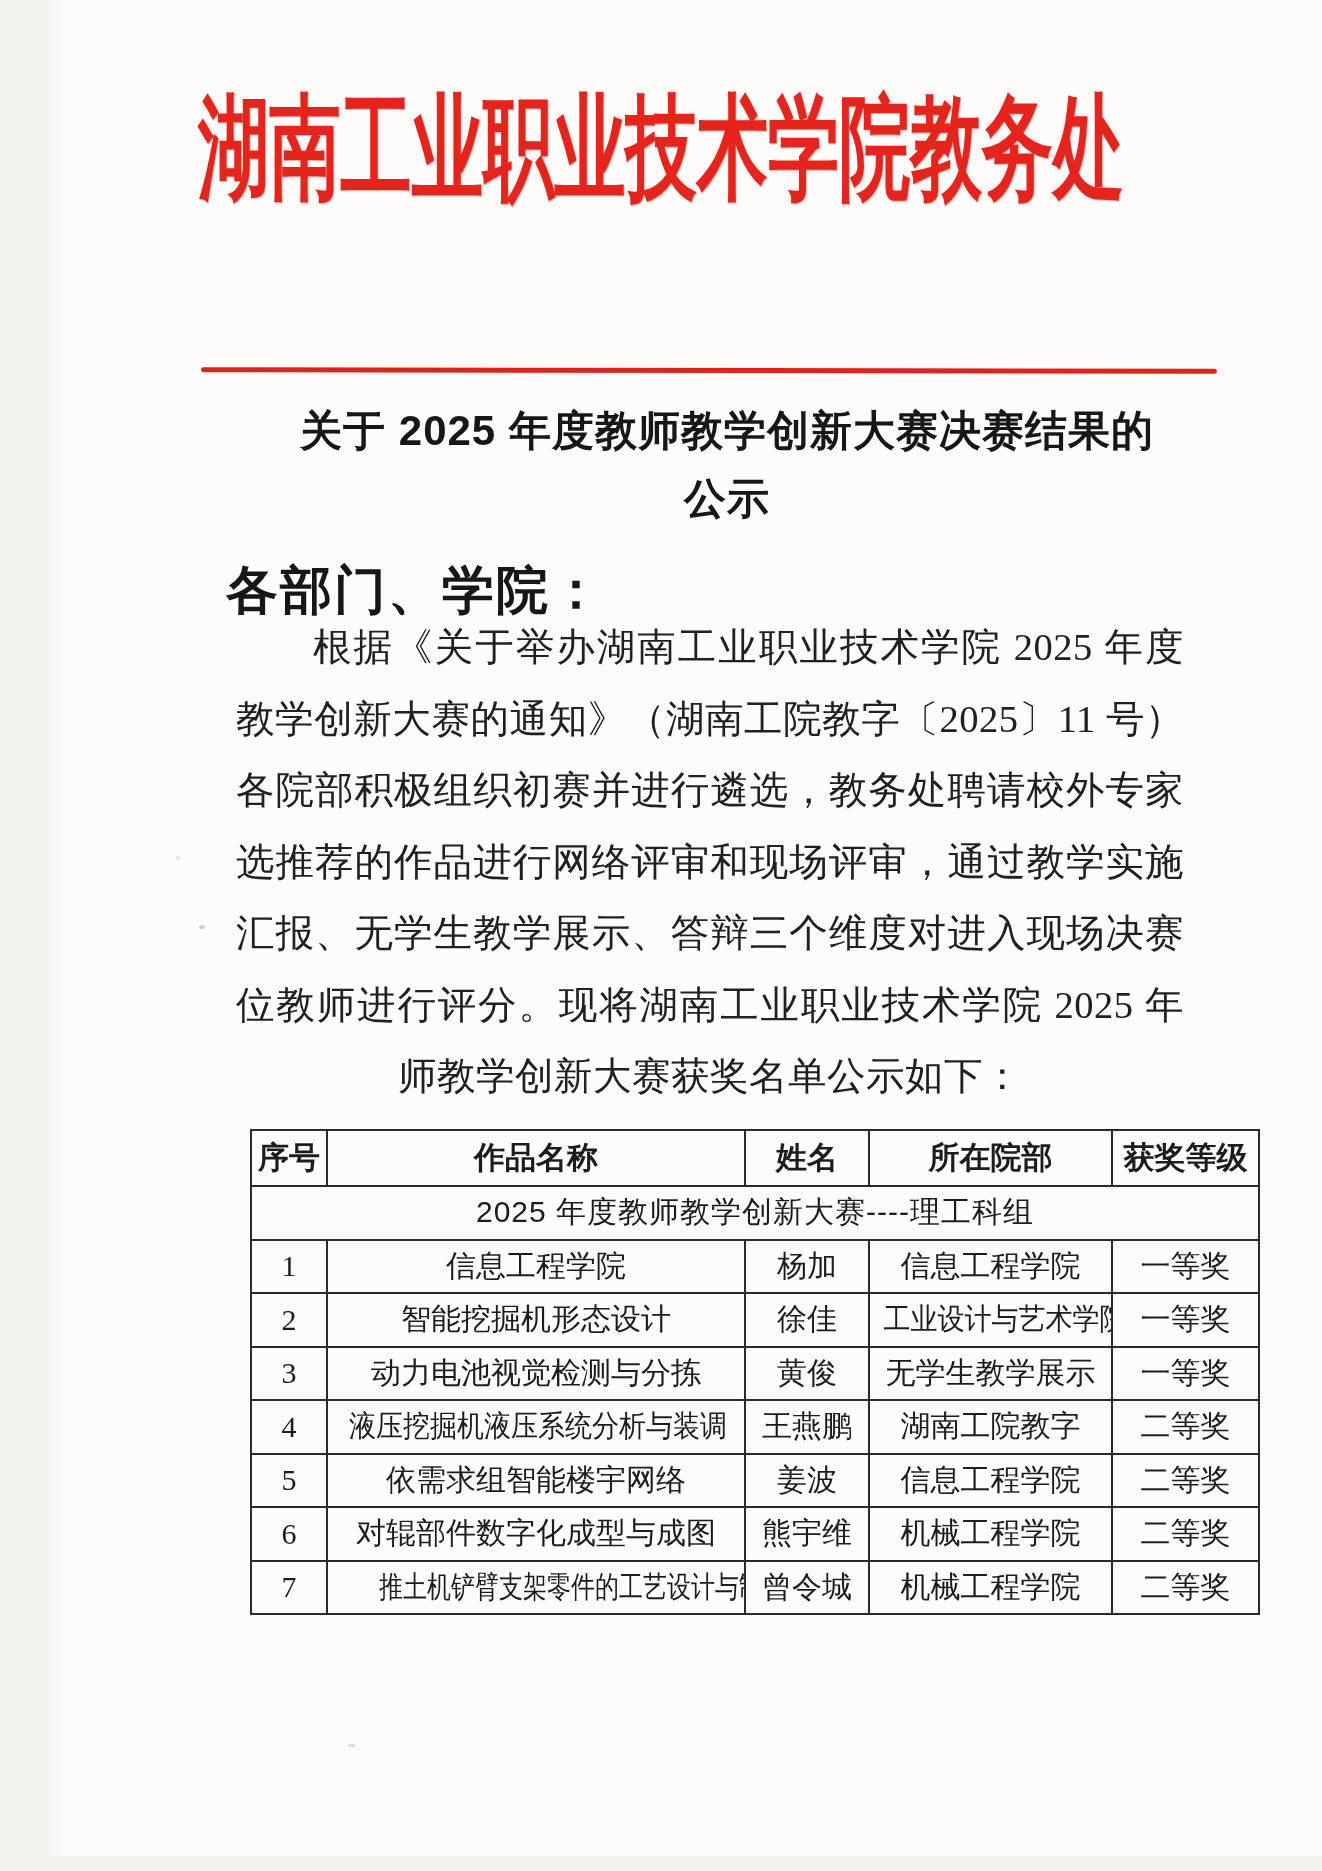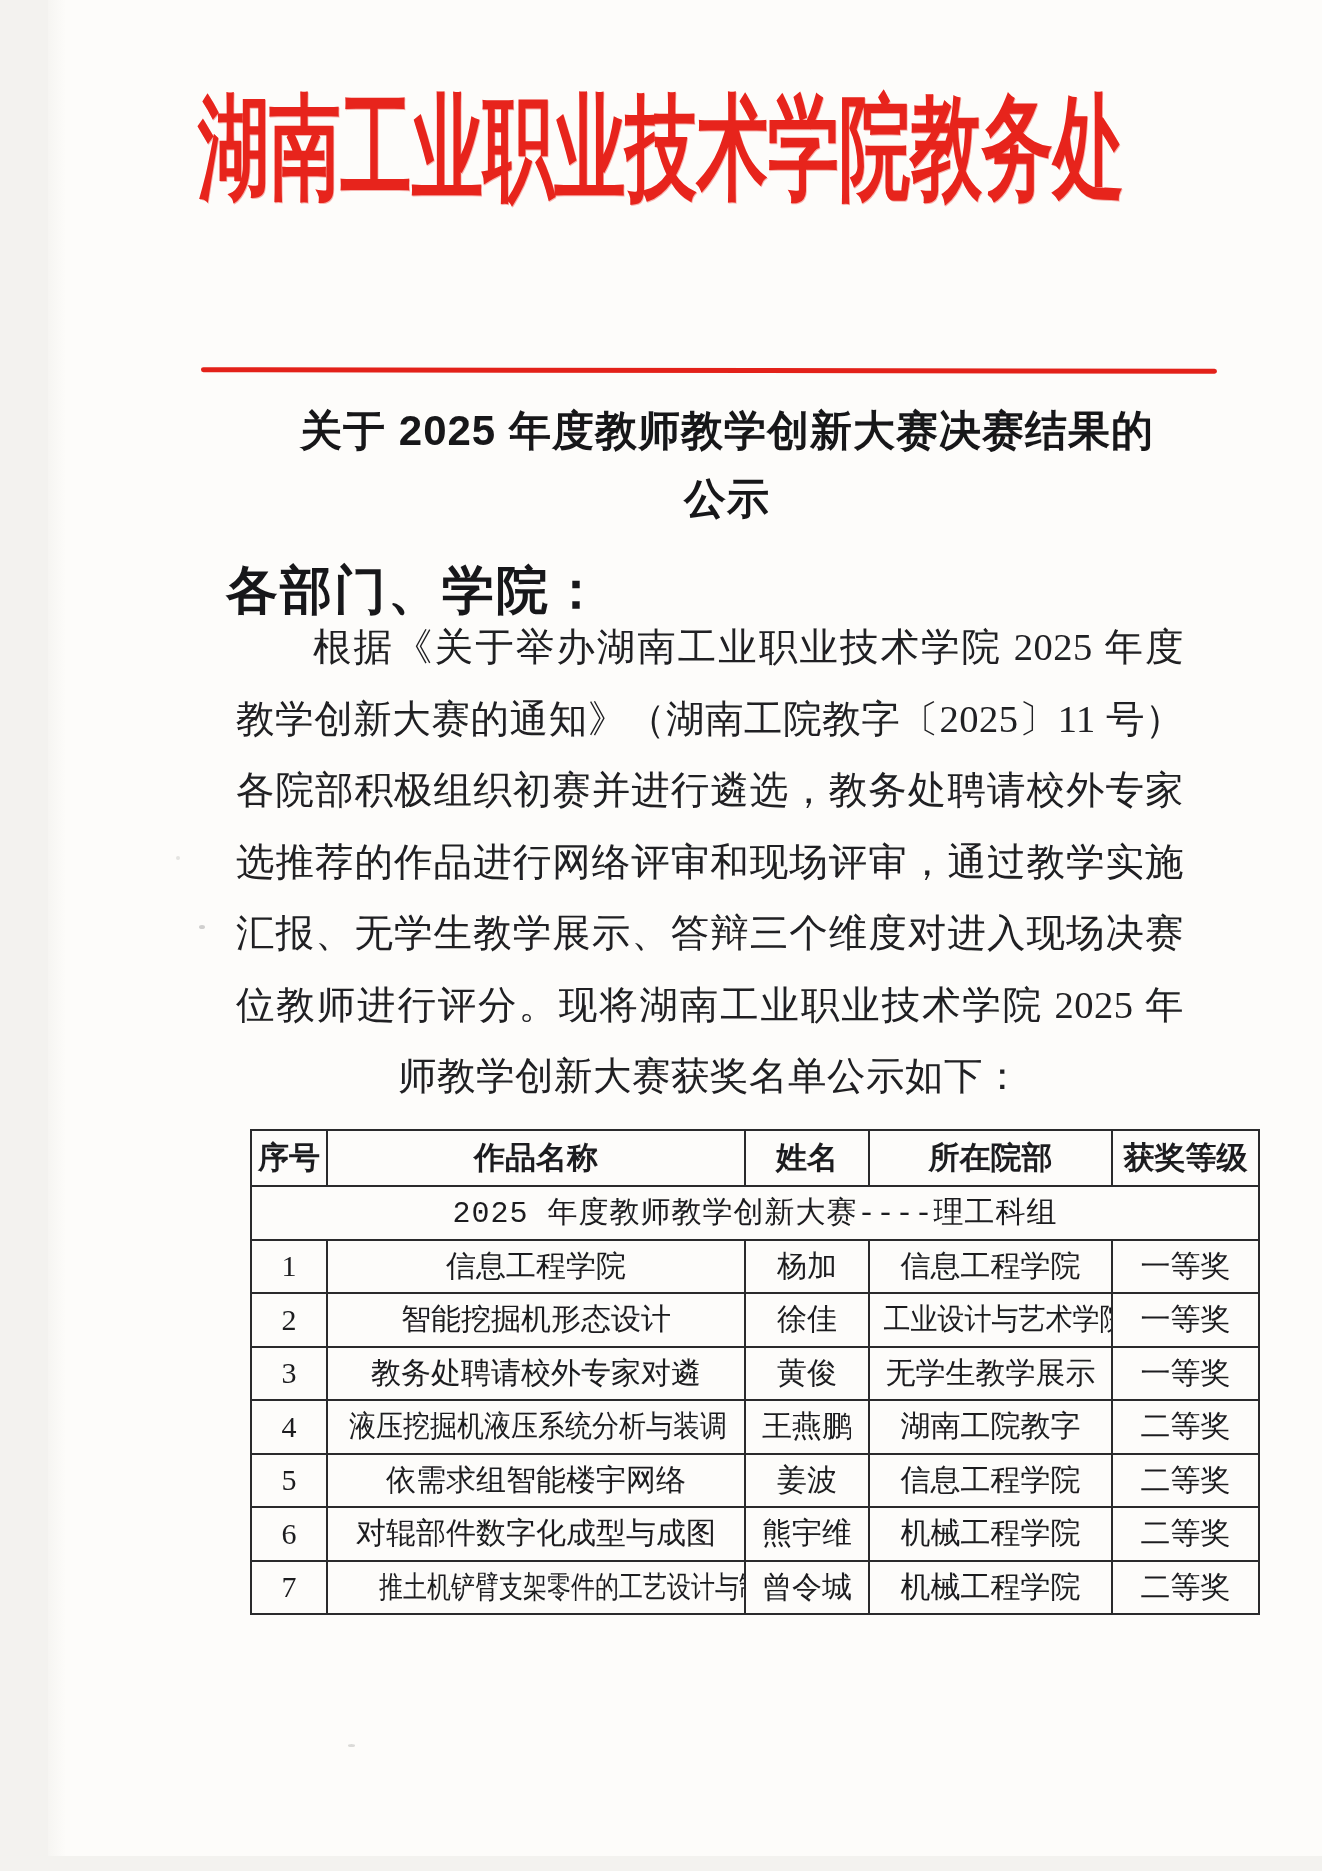--- a/index.html
+++ b/index.html
@@ -57,21 +57,21 @@
     position:absolute;left:202px;top:1129px;width:1008px;
     border-collapse:collapse;table-layout:fixed;
     color:#1c1c1f;
   }
   table.results td,table.results th{
     border:2.5px solid #2a2a2c;padding:0;text-align:center;vertical-align:middle;
     overflow:hidden;
   }
   tr.caption-row td{
     height:57px;font-weight:700;font-size:33px;letter-spacing:1px;
-    font-family:Liberation Mono, monospace;
+    font-family:Liberation Sans, sans-serif;
     border-bottom-width:2px;
     border-radius:11px;
   }
   table.results thead th{
     height:54px;font-size:31px;font-weight:700;
     font-family:"Liberation Serif","DejaVu Serif",serif;
   }
   table.results tbody td{
     height:51.5px;font-size:30px;font-weight:400;
   }
@@ -140,21 +140,21 @@
         </tr>
         <tr>
           <td class="col-no"><span>2</span></td>
           <td class="col-work"><span>智能挖掘机形态设计</span></td>
           <td class="col-name"><span>徐佳</span></td>
           <td class="col-dept"><span class="semi-condensed">工业设计与艺术学院</span></td>
           <td class="col-award"><span>一等奖</span></td>
         </tr>
         <tr>
           <td class="col-no"><span>3</span></td>
-          <td class="col-work"><span>教务处聘请校外专家对遴</span></td>
+          <td class="col-work"><span>动力电池视觉检测与分拣</span></td>
           <td class="col-name"><span>黄俊</span></td>
           <td class="col-dept"><span>无学生教学展示</span></td>
           <td class="col-award"><span>一等奖</span></td>
         </tr>
         <tr>
           <td class="col-no"><span>4</span></td>
           <td class="col-work"><span class="semi-condensed">液压挖掘机液压系统分析与装调</span></td>
           <td class="col-name"><span>王燕鹏</span></td>
           <td class="col-dept"><span>湖南工院教字</span></td>
           <td class="col-award"><span>二等奖</span></td>

